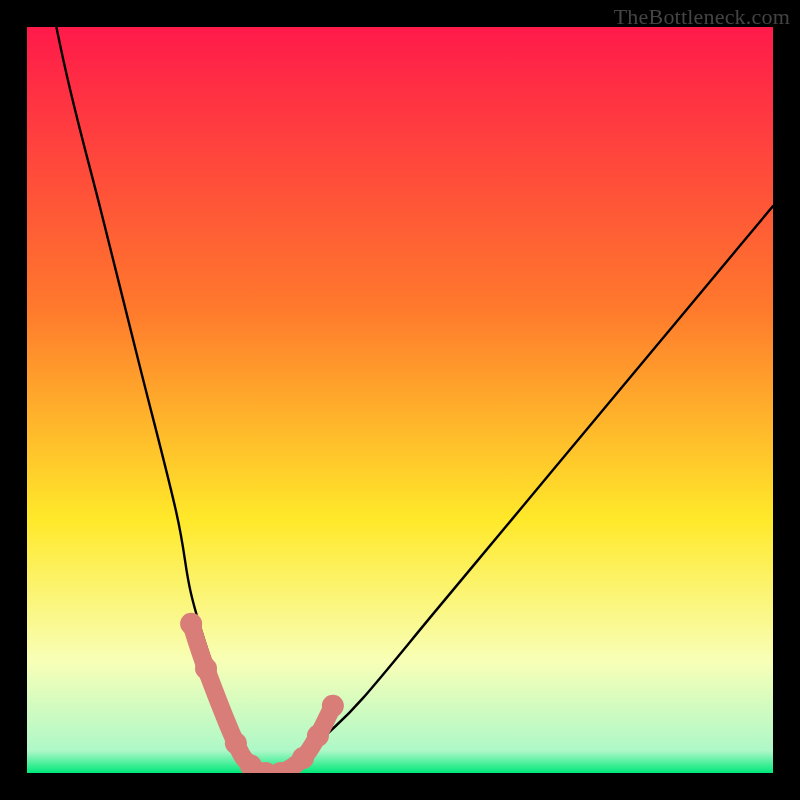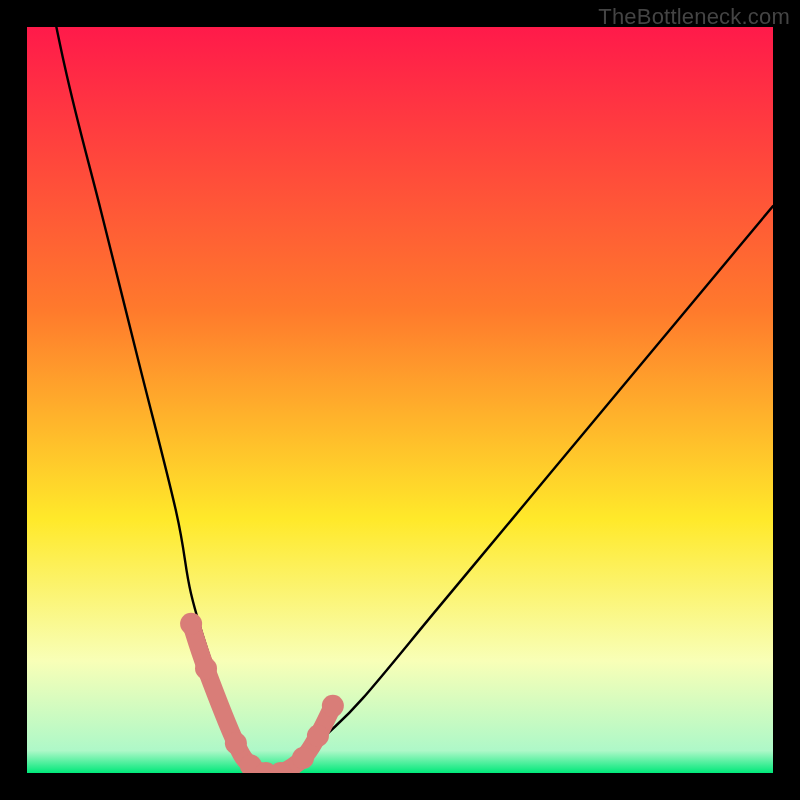--- a/index.html
+++ b/index.html
@@ -37,21 +37,21 @@
     position: absolute;
     left: 0;
     top: 0;
     width: 100%;
     height: 100%;
   }
   .watermark {
     position: absolute;
     top: 4px;
     right: 10px;
-    font-family: Liberation Sans, sans-serif;
+    font-family: Liberation Serif, serif;
     font-size: 22px;
     color: #444;
     letter-spacing: 0.2px;
   }
 </style>
 </head>
 <body>
 
 <div class="frame">
 

